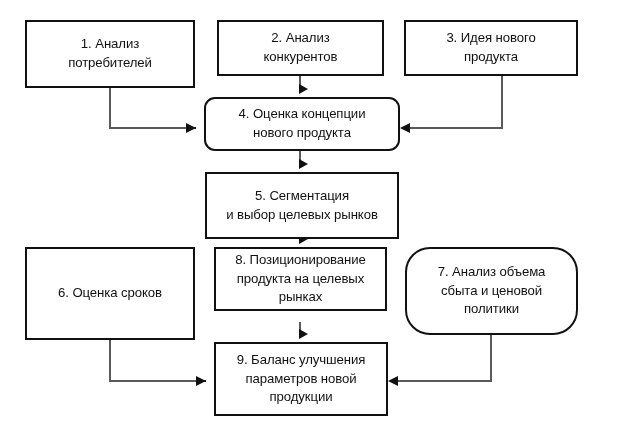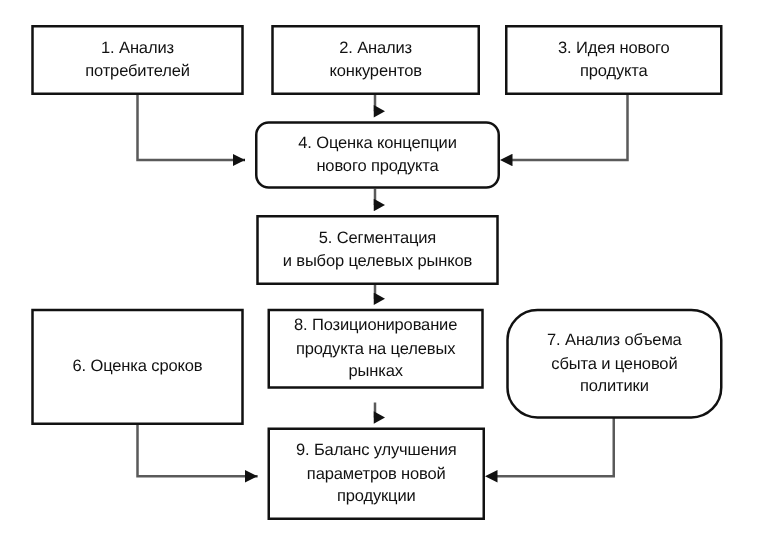--- a/index.html
+++ b/index.html
@@ -75,37 +75,37 @@
     <path d="M110,322 L110,381 L205,381" fill="none" stroke="#5a5a5a" stroke-width="2"></path>
     <path d="M205,381 L206,381" fill="none" stroke="#111111" stroke-width="2" marker-end="url(#ar-right)"></path>
 
     <path d="M300,322 L300,333" fill="none" stroke="#5a5a5a" stroke-width="2"></path>
     <path d="M300,333 L300,334" fill="none" stroke="#111111" stroke-width="2" marker-end="url(#ar-down)"></path>
 
     <path d="M491,320 L491,381 L398,381" fill="none" stroke="#5a5a5a" stroke-width="2"></path>
     <path d="M398,381 L397,381" fill="none" stroke="#111111" stroke-width="2" marker-end="url(#ar-left)"></path>
   </svg>
 
-  <div class="node" style="left: 25px; top: 20px; width: 170px; height: 56px;">
+  <div class="node" style="left: 25px; top: 20px; width: 170px; height: 68px;">
     <span class="label">1. Анализ
 потребителей</span>
   </div>
   <div class="node" style="left: 217px; top: 20px; width: 167px; height: 56px;">
     <span class="label">2. Анализ
 конкурентов</span>
   </div>
   <div class="node" style="left: 404px; top: 20px; width: 174px; height: 56px; align-items: center;">
     <span class="label">3. Идея нового
 продукта</span>
   </div>
   <div class="node" style="left: 204px; top: 97px; width: 196px; height: 54px; border-radius: 11px;">
     <span class="label">4. Оценка концепции
 нового продукта</span>
   </div>
-  <div class="node" style="left: 205px; top: 172px; width: 194px; height: 56px;">
+  <div class="node" style="left: 205px; top: 172px; width: 194px; height: 67px;">
     <span class="label">5. Сегментация
 и выбор целевых рынков</span>
   </div>
   <div class="node" style="left: 25px; top: 247px; width: 170px; height: 93px;">
     <span class="label">6. Оценка сроков</span>
   </div>
   <div class="node" style="left: 214px; top: 247px; width: 173px; height: 64px;">
     <span class="label">8. Позиционирование
 продукта на целевых
 рынках</span>

